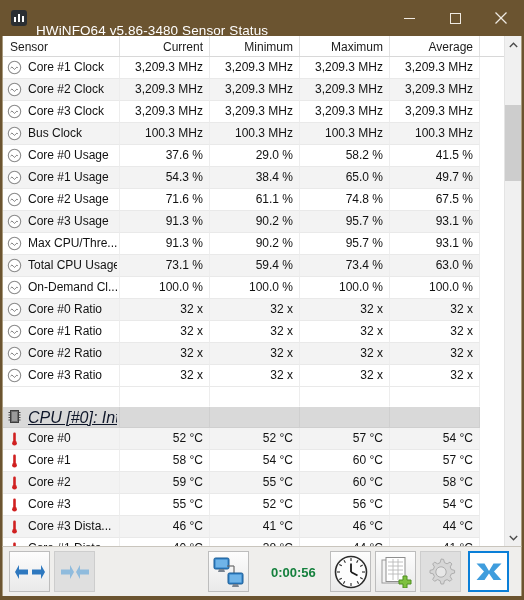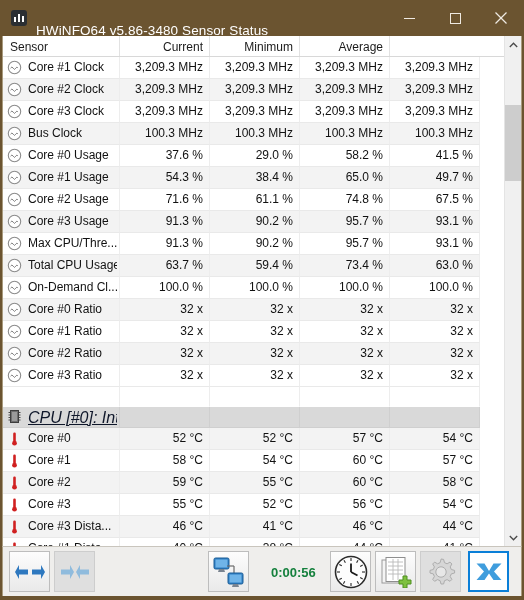--- a/index.html
+++ b/index.html
@@ -249,20 +249,21 @@
 
   <div class="content">
     <div class="grid-wrap">
 
       <div class="grid">
 
         <div class="hdr">
           <div class="cell c-sensor">Sensor</div>
           <div class="cell c-val">Current</div>
           <div class="cell c-val">Minimum</div>
+          <div class="cell c-val">Maximum</div>
           <div class="cell c-val">Average</div>
         </div>
 
         <div class="rows" id="rows">
             <div class="row">
               <div class="cell c-sensor">
                 <span class="ricon">
                   <svg width="15" height="15" viewBox="0 0 15 15">
                     <circle cx="7.5" cy="7.5" r="6.2" fill="#ffffff" stroke="#8c8c8c" stroke-width="1.1"></circle>
                     <path d="M3.6 8.2 q1.3 -2.4 2.6 0 q1.3 2.4 2.6 0 q1 -1.8 2 -0.5" fill="none" stroke="#7d7d7d" stroke-width="1"></path>
@@ -398,21 +399,21 @@
             <div class="row alt">
               <div class="cell c-sensor">
                 <span class="ricon">
                   <svg width="15" height="15" viewBox="0 0 15 15">
                     <circle cx="7.5" cy="7.5" r="6.2" fill="#ffffff" stroke="#8c8c8c" stroke-width="1.1"></circle>
                     <path d="M3.6 8.2 q1.3 -2.4 2.6 0 q1.3 2.4 2.6 0 q1 -1.8 2 -0.5" fill="none" stroke="#7d7d7d" stroke-width="1"></path>
                   </svg>
                 </span>
                 <span class="sname">Total CPU Usage</span>
               </div>
-              <div class="cell c-val">63.7 %</div>
+              <div class="cell c-val">73.1 %</div>
               <div class="cell c-val">59.4 %</div>
               <div class="cell c-val">73.4 %</div>
               <div class="cell c-val">63.0 %</div>
             </div>
             <div class="row">
               <div class="cell c-sensor">
                 <span class="ricon">
                   <svg width="15" height="15" viewBox="0 0 15 15">
                     <circle cx="7.5" cy="7.5" r="6.2" fill="#ffffff" stroke="#8c8c8c" stroke-width="1.1"></circle>
                     <path d="M3.6 8.2 q1.3 -2.4 2.6 0 q1.3 2.4 2.6 0 q1 -1.8 2 -0.5" fill="none" stroke="#7d7d7d" stroke-width="1"></path>

